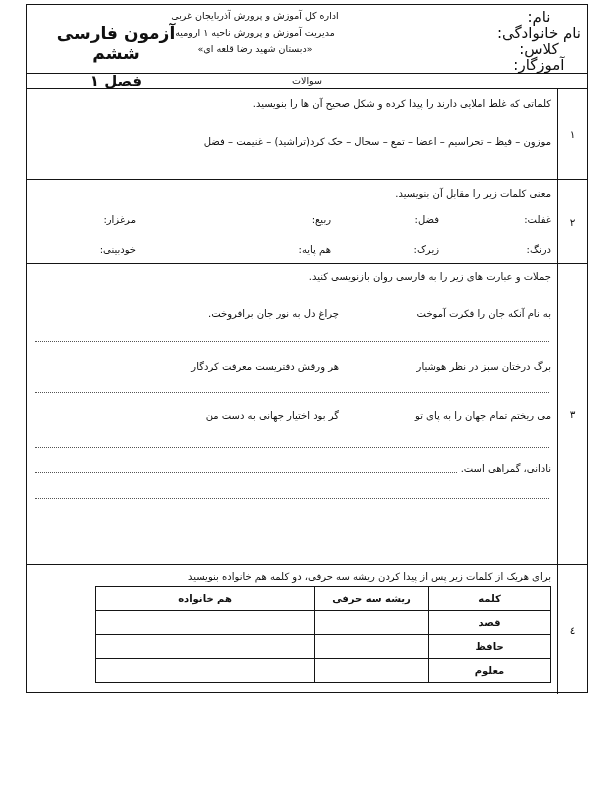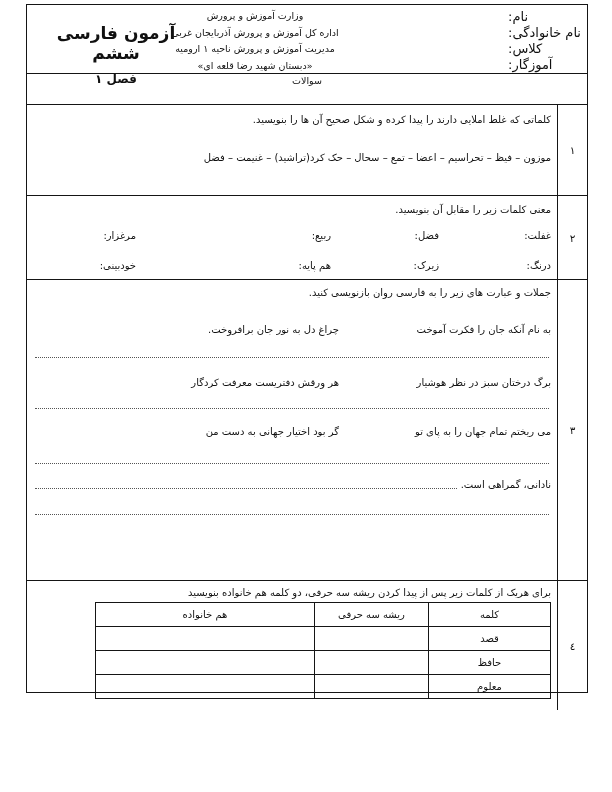--- a/index.html
+++ b/index.html
@@ -4,29 +4,29 @@
 <style>
   * { box-sizing: border-box; margin: 0; padding: 0; }
   html, body { width: 612px; height: 792px; background: #ffffff;
     font-family: "DejaVu Sans", sans-serif; color: #111; }
   .page { position: relative; width: 612px; height: 792px; background: #fff; overflow: hidden; }
   .sheet { position: absolute; left: 26px; top: 4px; width: 562px; height: 689px;
     border: 1.5px solid #151515; background: #fff; }
 
   
   .header-row { position: relative; height: 68px; direction: rtl; }
-  .student-fields { position: absolute; top: 4px; right: 6px; text-align: left;
-    font-size: 13px; line-height: 16px; }
+  .student-fields { position: absolute; top: 4px; right: 6px; text-align: center;
+    font-size: 15px; line-height: 16px; }
   .ministry { position: absolute; top: 3px; left: 0; right: 104px; text-align: center;
     font-size: 9.5px; line-height: 16.5px; }
   .exam-badge { position: absolute; top: 18px; left: 20px; width: 138px; text-align: center; }
   .exam-title { font-size: 17px; font-weight: bold; letter-spacing: -0.3px; }
-  .exam-subtitle { font-size: 12px; font-weight: bold; margin-top: 9px; }
+  .exam-subtitle { font-size: 15px; font-weight: bold; margin-top: 9px; }
 
-  .sovalat-row { height: 32px; border-top: 1.5px solid #151515; border-bottom: 1.5px solid #151515;
+  .sovalat-row { height: 16px; border-top: 1.5px solid #151515; border-bottom: 1.5px solid #151515;
     text-align: center; font-size: 9.5px; line-height: 14px; }
 
   
   .q-row { display: flex; direction: rtl; }
   .q-row + .q-row { border-top: 1.5px solid #151515; }
   .q-num { width: 30px; flex: 0 0 30px; border-left: 1.5px solid #151515;
     display: flex; align-items: center; justify-content: center; font-size: 10.5px; }
   .q-content { flex: 1 1 auto; padding: 0 6px; font-size: 10px; line-height: 13px;
     text-align: right; min-width: 0; }
   .q1 { height: 90px; }
@@ -53,40 +53,39 @@
   .d3 { margin-top: 24px; }
   .d4 { margin-top: 22px; }
   .para1 { margin-top: 18px; }
   .para2 { margin-top: 14px; display: flex; direction: rtl; align-items: flex-end; }
   .para2 .dotfill { flex: 1 1 auto; border-bottom: 1.5px dotted #555; height: 10px; margin: 0 4px 2px 2px; }
 
   .q4 .prompt { padding-top: 5px; }
   .q4-table { border-collapse: collapse; direction: rtl; margin-top: 3px; margin-right: 0px;
     width: 455px; table-layout: fixed; }
   .q4-table th, .q4-table td { border: 1.5px solid #151515; height: 24px;
-    font-size: 10px; font-weight: normal; text-align: center; padding: 0 4px; }
+    font-size: 10px; font-weight: bold; text-align: center; padding: 0 4px; }
   .col-word { width: 122px; }
   .col-root { width: 114px; }
   .col-family { width: 219px; }
 </style>
 </head>
 <body>
 
 <div class="page">
   <div class="sheet">
 
     <div class="header-row">
       <div class="student-fields">
         <div>نام:</div>
         <div>نام خانوادگی:</div>
         <div>کلاس:</div>
         <div>آموزگار:</div>
       </div>
       <div class="ministry">
-        <div>وزارت آموزش و پرورش</div>
         <div>اداره کل آموزش و پرورش آذربایجان غربی</div>
         <div>مدیریت آموزش و پرورش ناحیه ۱ ارومیه</div>
         <div>«دبستان شهید رضا قلعه ای»</div>
       </div>
       <div class="exam-badge">
         <div class="exam-title">آزمون فارسی ششم</div>
         <div class="exam-subtitle">فصل ۱</div>
       </div>
     </div>
 

